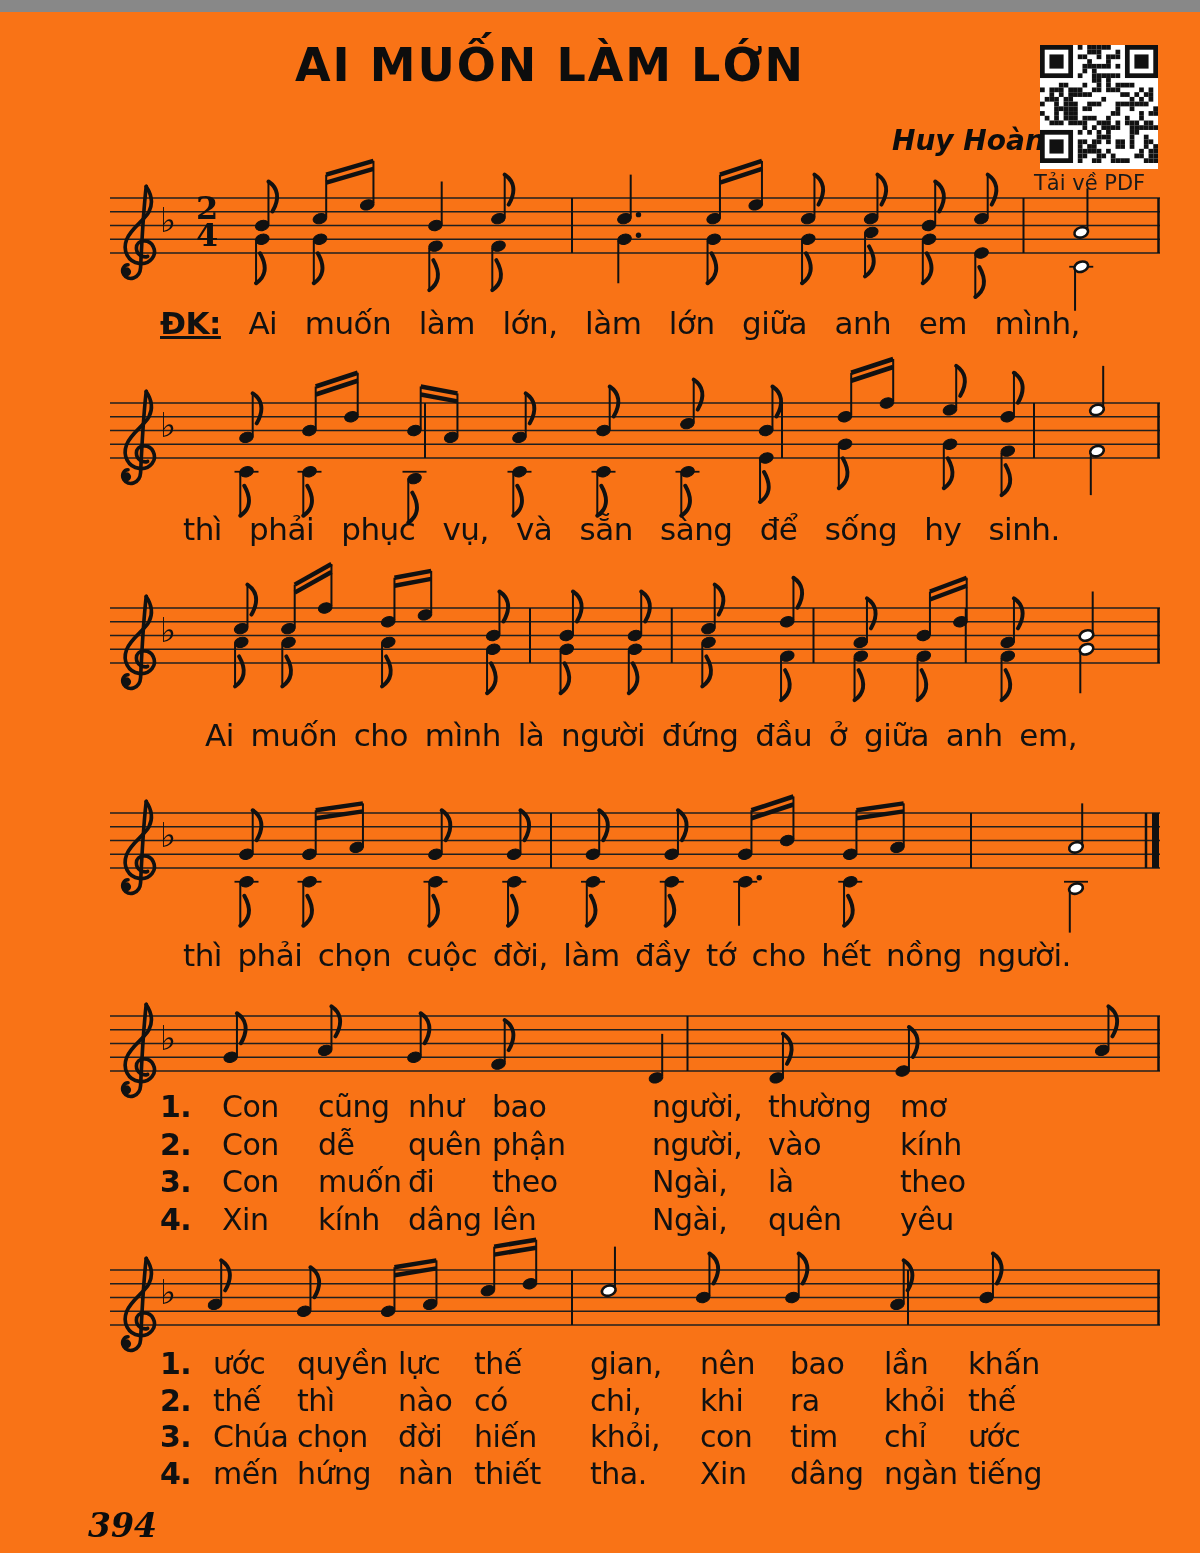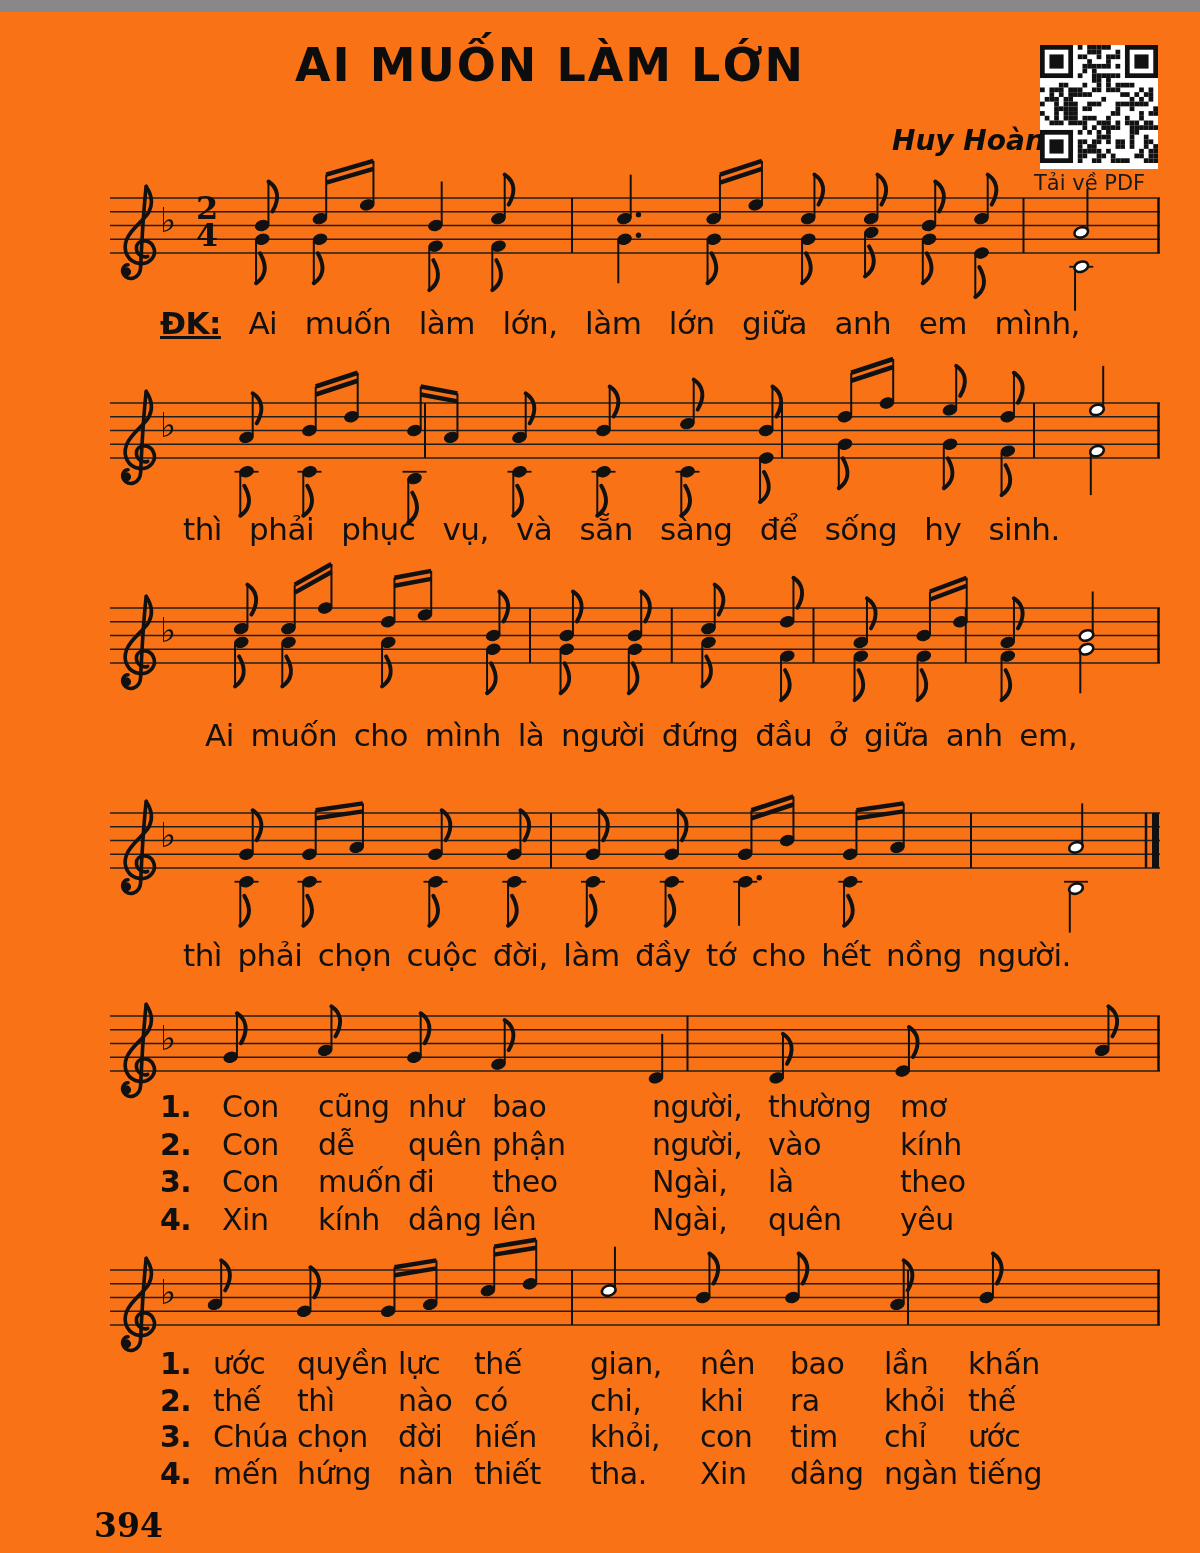--- a/index.html
+++ b/index.html
@@ -12,22 +12,22 @@
   .qr{position:absolute;top:33px;left:1040px;width:118px;height:124px;}
   .qr-caption{position:absolute;top:159px;left:1034px;width:130px;
               font-size:21px;color:#1a1a1a;cursor:pointer;}
   .staff{position:absolute;left:110px;width:1050px;height:200px;}
   .refrain{position:absolute;display:flex;justify-content:space-between;
            font-size:31px;letter-spacing:-0.5px;color:#111;white-space:nowrap;text-align:right;}
   .refrain .dk{font-weight:bold;text-decoration:underline;}
   .verse-grid{position:absolute;display:grid;font-size:30px;letter-spacing:-0.5px;color:#111;}
   .verse-grid span{white-space:nowrap;}
   .verse-grid .vnum{font-weight:bold;}
-  .page-number{position:absolute;top:1494px;left:94px;font-family:"DejaVu Serif",serif;
-               font-size:33px;font-weight:bold;color:#0d0d0d;text-align:right;}
+  .page-number{position:absolute;top:1494px;left:88px;font-family:"DejaVu Serif",serif;
+               font-size:33px;font-weight:bold;font-style:italic;color:#0d0d0d;text-align:right;}
 </style>
 </head>
 <body>
 
 <div class="page">
   <h1 class="title" style="margin:0;">AI MUỐN LÀM LỚN</h1>
   <div class="composer">Huy Hoàng</div>
   <div class="qr"><svg id="qr-svg" width="118" height="124">
         <rect x="0" y="0" width="118" height="124" fill="#fff"></rect>
         <rect x="37.76" y="0" width="4.72" height="4.72" fill="#111111"></rect>

